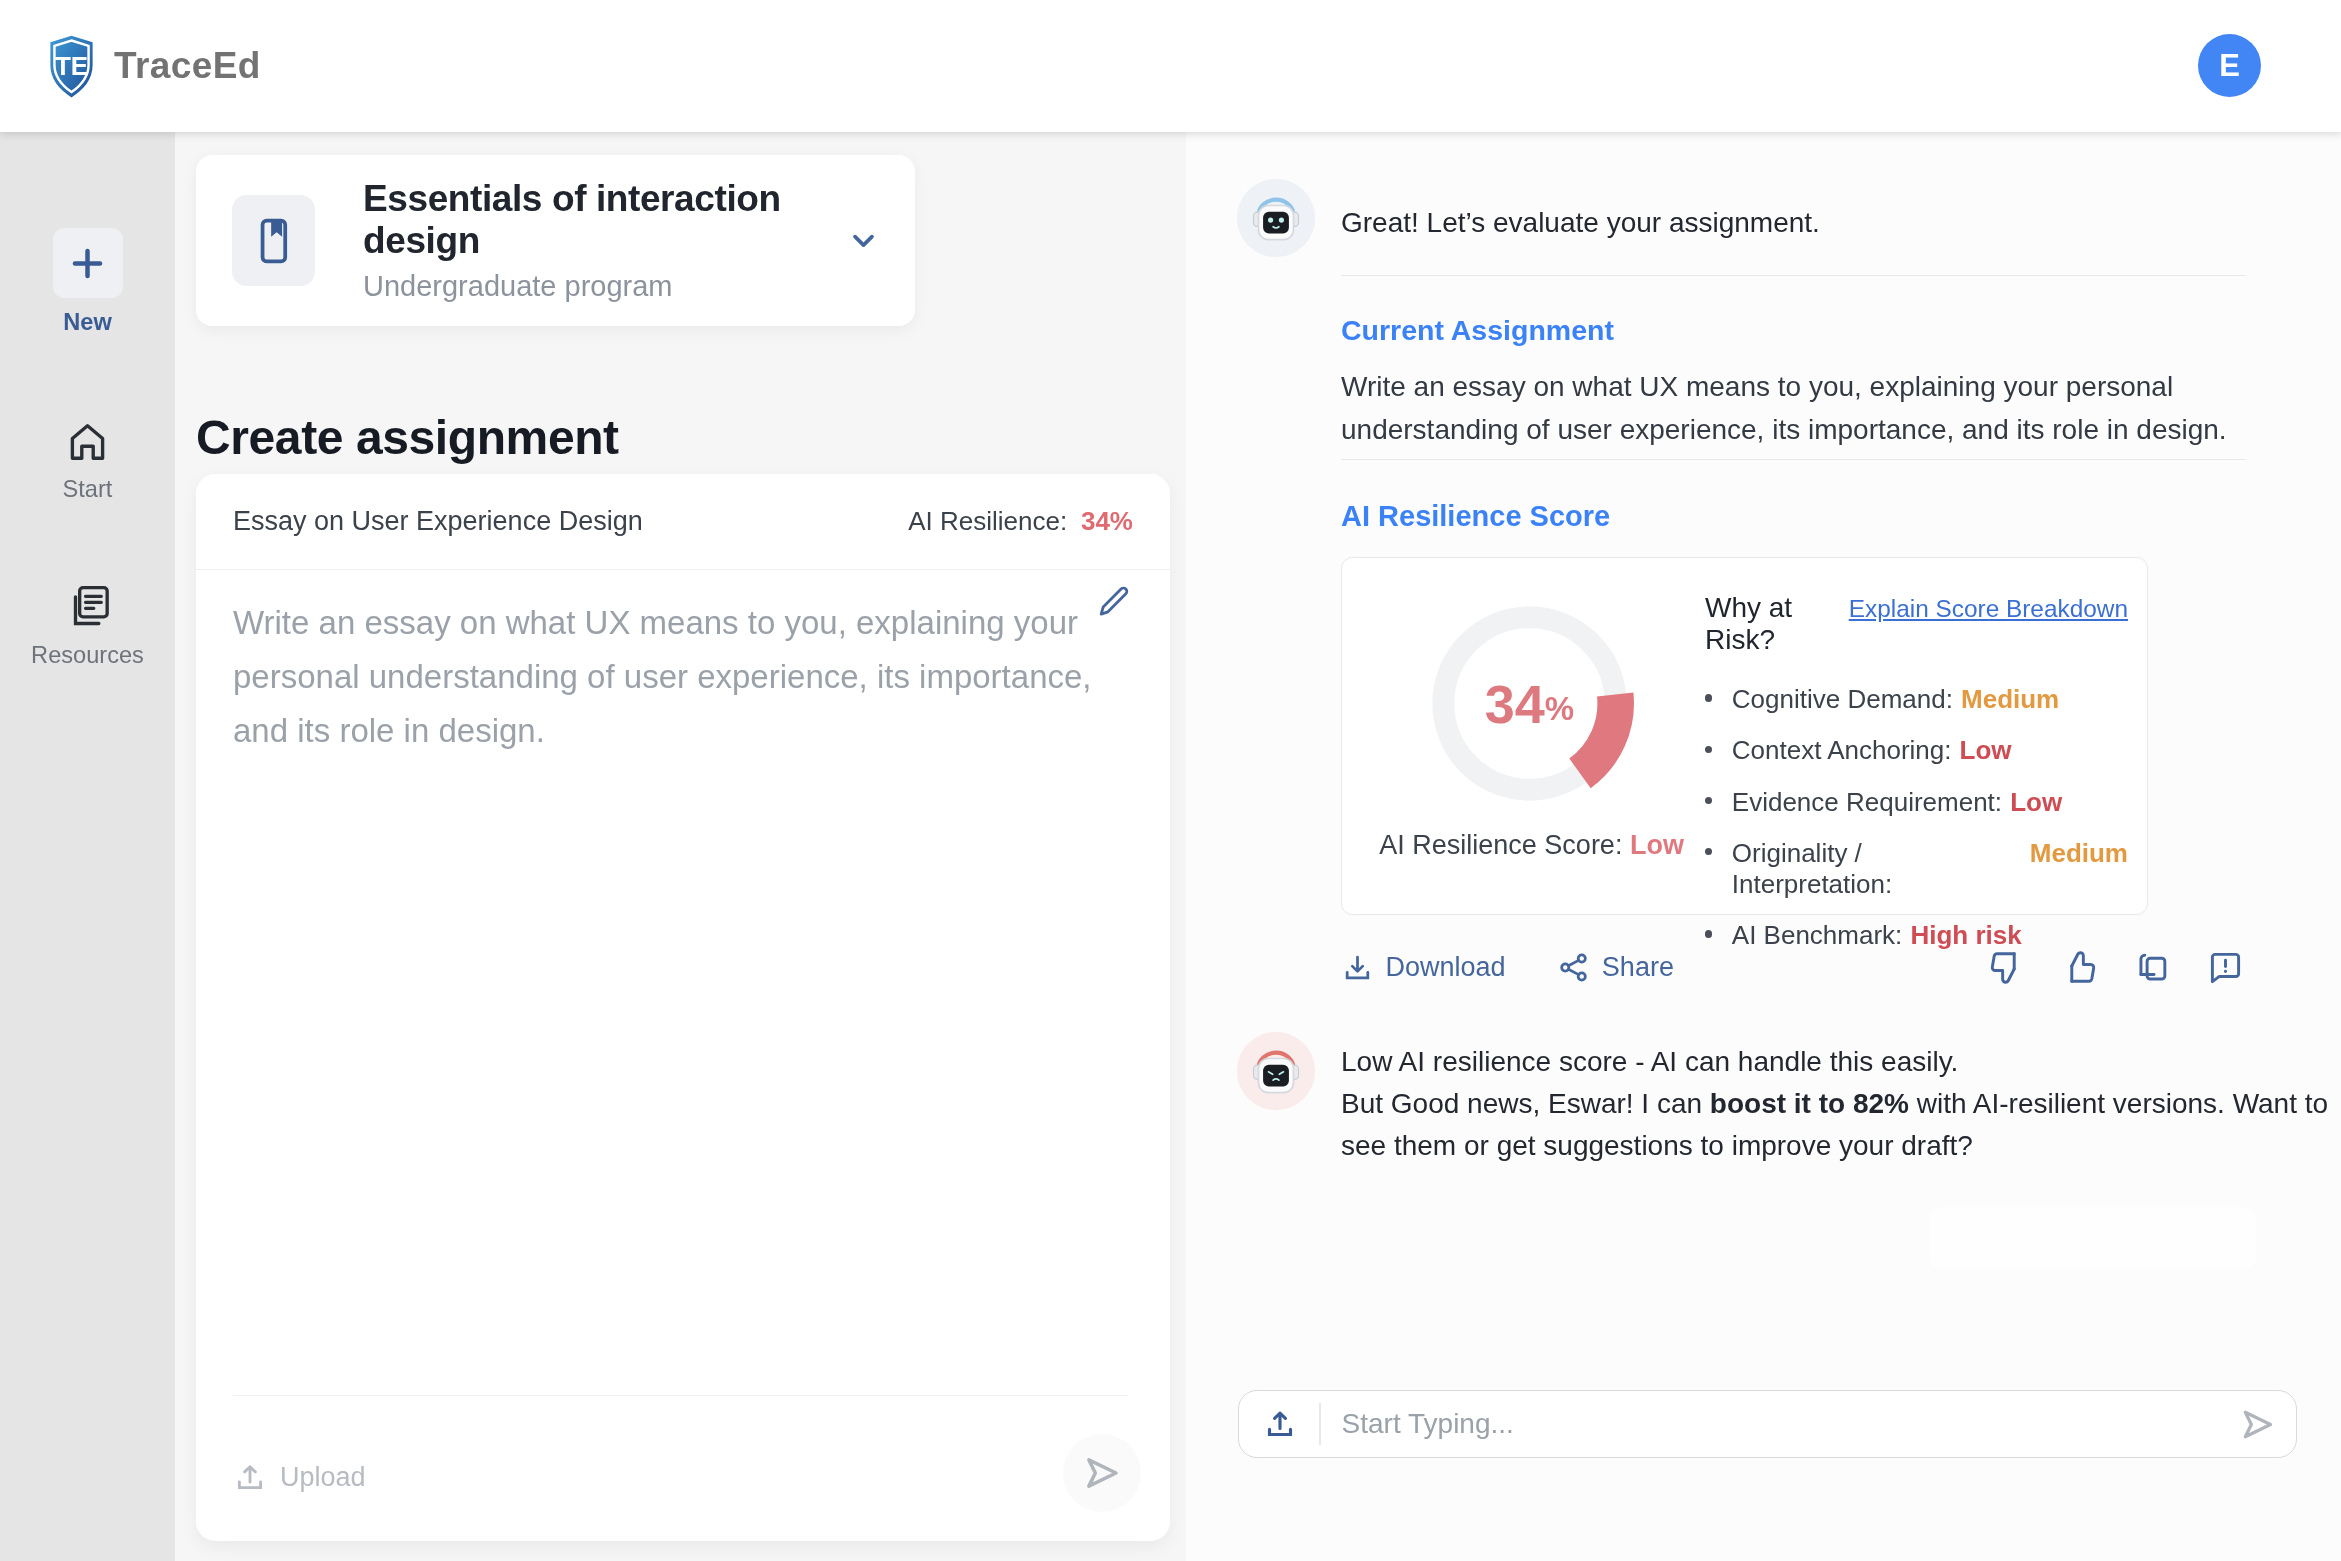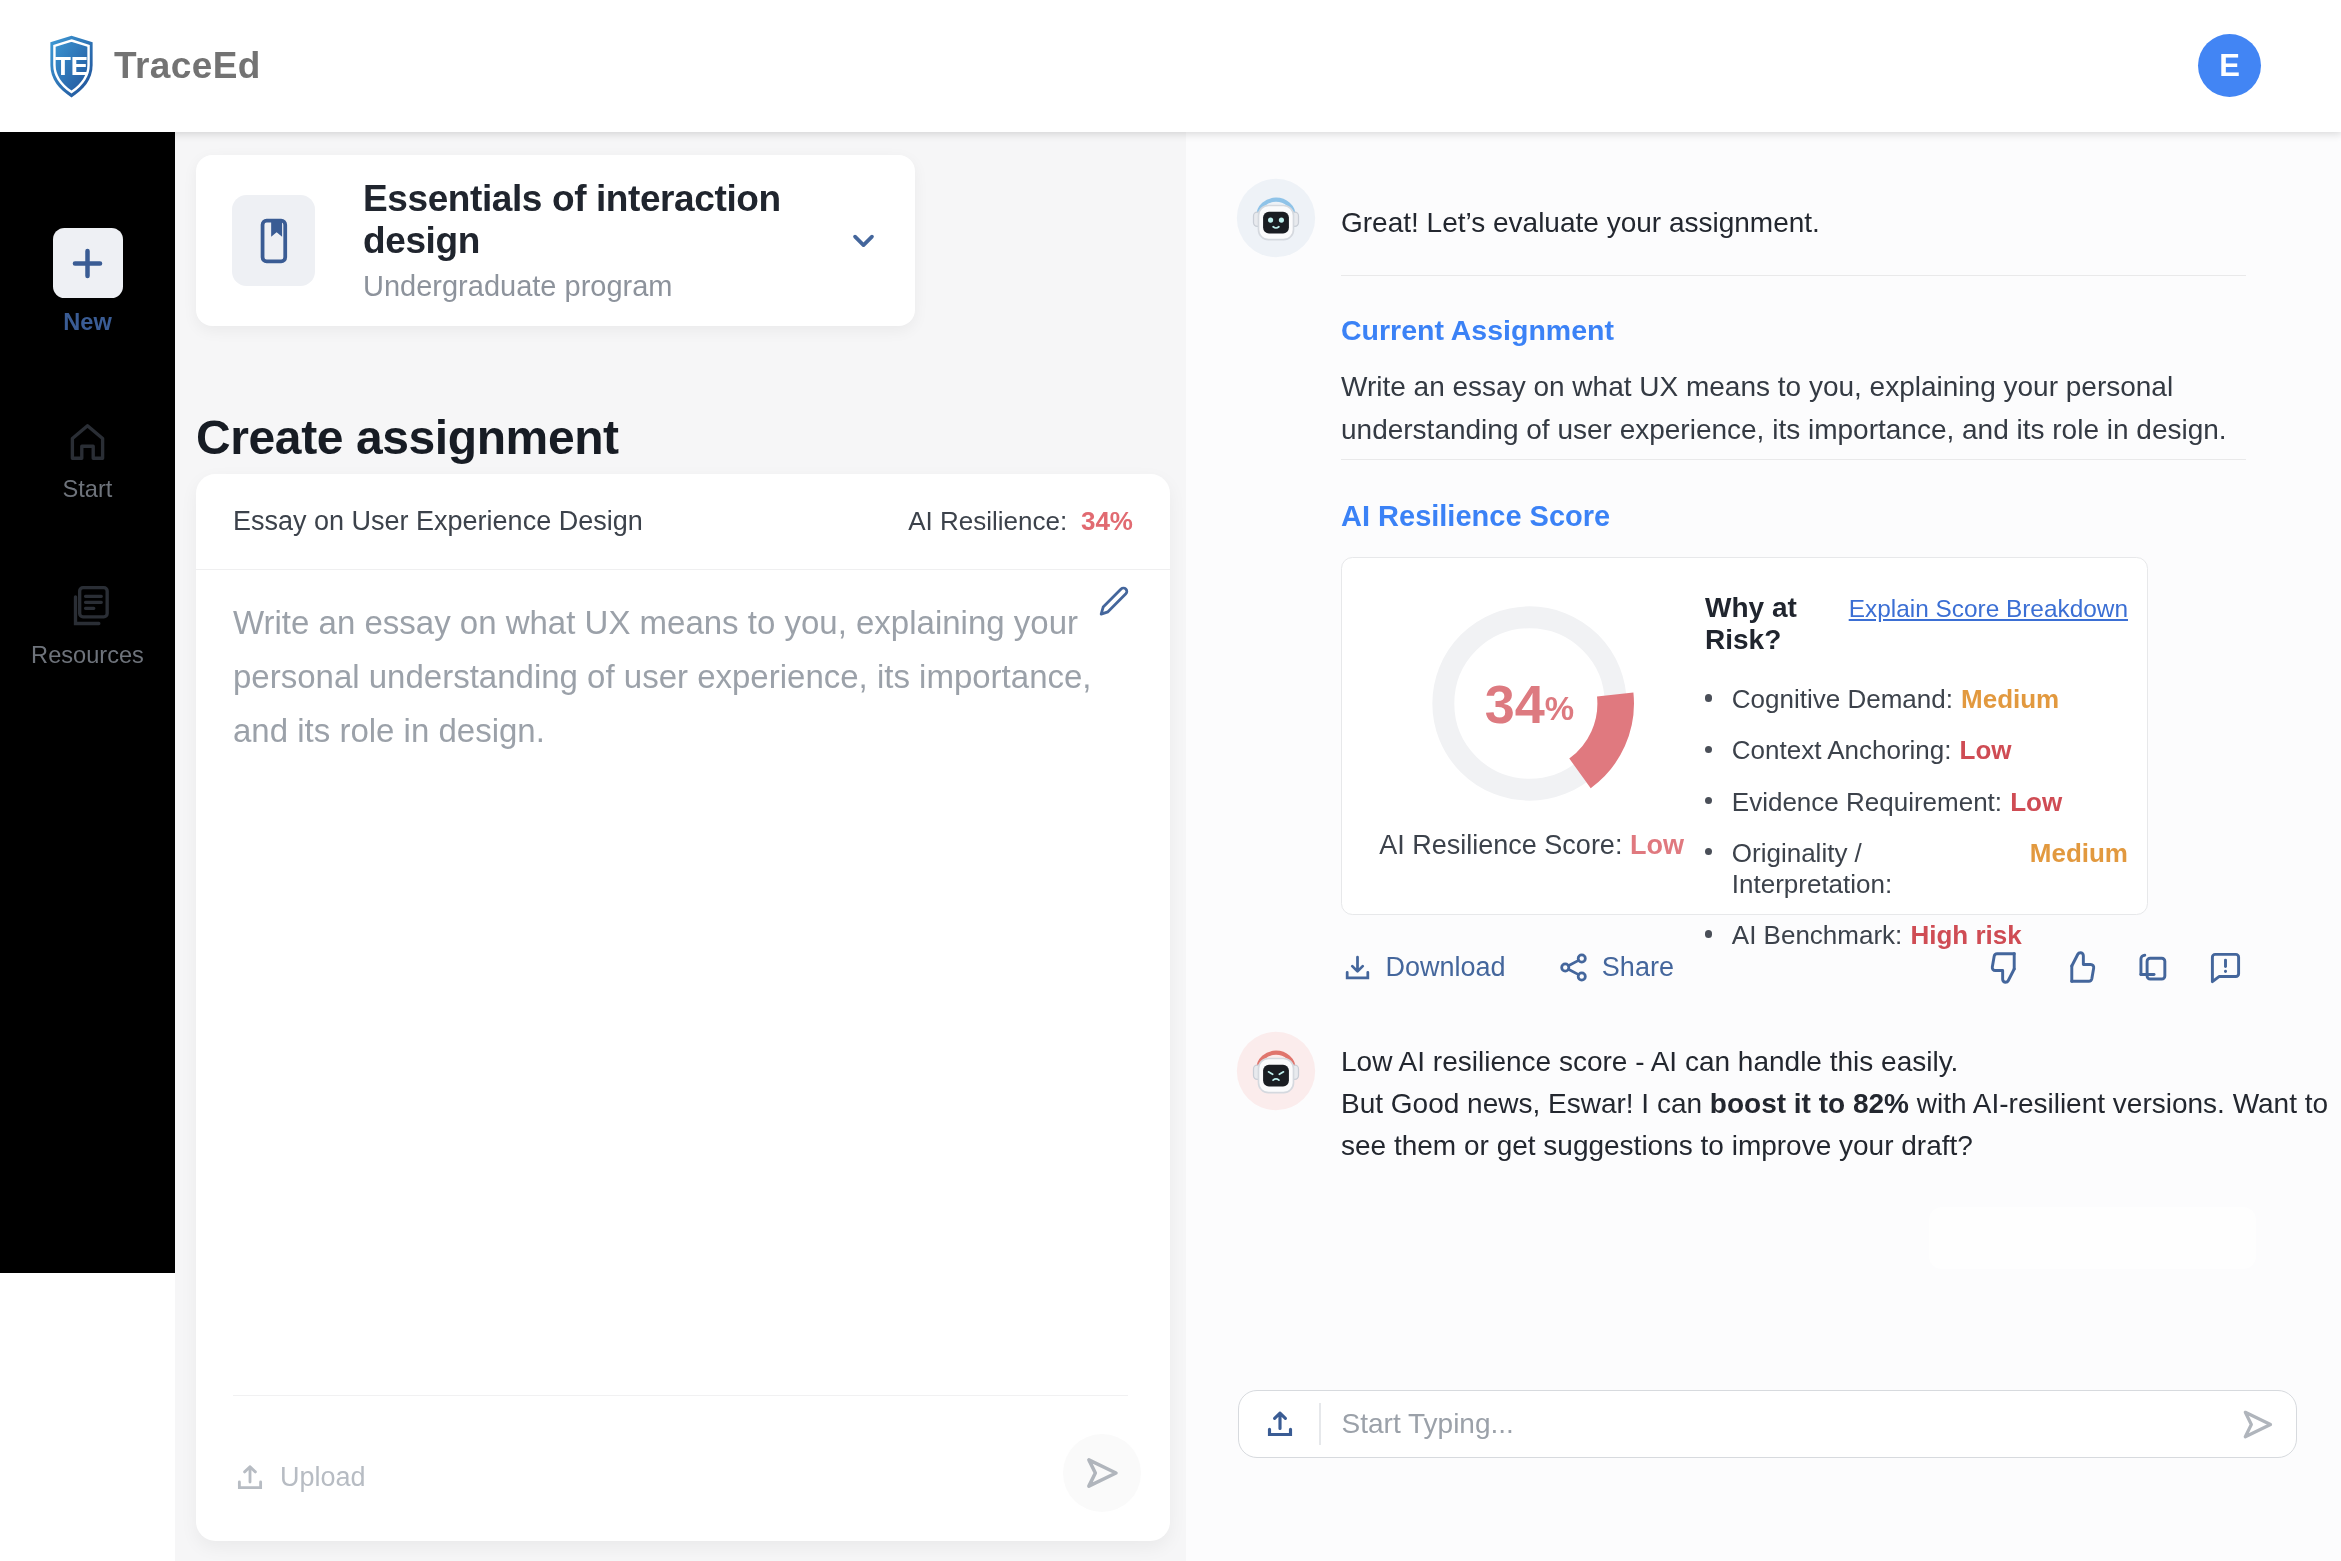--- a/index.html
+++ b/index.html
@@ -9,21 +9,21 @@
     font-family:"Liberation Sans", sans-serif;color:#23272f;background:#fff;
   }
   
   .header{position:absolute;left:0;top:0;width:2342px;height:132px;background:#fff;
     box-shadow:0 3.3px 8.1px rgba(0,0,0,.14);z-index:30;display:flex;align-items:center;}
   .brand{display:flex;align-items:center;gap:18px;margin-left:47px;}
   .brand-name{font-size:37px;font-weight:bold;color:#737373;letter-spacing:0.4px;}
   .avatar-user{position:absolute;right:81px;top:34px;width:63px;height:63px;border-radius:50%;
     background:#4285f4;color:#fff;font-size:31px;font-weight:bold;display:flex;align-items:center;justify-content:center;}
   
-  .sidebar{position:absolute;left:0;top:132px;width:175px;height:1141px;background:#000000;z-index:20;}
+  .sidebar{position:absolute;left:0;top:132px;width:175px;height:1430px;background:#e5e5e5;z-index:20;}
   .side-item{position:absolute;left:0;width:175px;display:flex;flex-direction:column;align-items:center;gap:11.4px;cursor:pointer;}
   .new-box{width:70px;height:70px;border-radius:11.4px;background:#eef0f4;display:flex;align-items:center;justify-content:center;}
   .side-label-blue{font-size:23.6px;font-weight:bold;color:#3a5c94;}
   .side-label-gray{font-size:23.6px;color:#6e737b;}
   
   .left-panel{position:absolute;left:175px;top:132px;width:1011px;height:1430px;background:#f6f6f7;z-index:10;}
   .course-card{position:absolute;left:21px;top:23px;width:719px;height:171px;background:#fff;border-radius:16.3px;
     box-shadow:0 4.9px 14.6px rgba(0,0,0,.05);display:flex;align-items:center;padding:0 33px 0 36px;gap:48px;cursor:pointer;}
   .course-iconbox{width:83px;height:91px;border-radius:14.6px;background:#eef0f4;display:flex;align-items:center;justify-content:center;flex:0 0 auto;}
   .course-texts{flex:1;min-width:0;}
@@ -55,21 +55,21 @@
     border:1.6px solid #e7e8ea;border-radius:11.4px;}
   .gauge-wrap{position:absolute;left:81px;top:39px;width:213px;height:213px;}
   .gauge-num{position:absolute;left:0;top:0;width:213px;height:213px;display:flex;align-items:center;justify-content:center;
     color:#dd7a80;font-weight:bold;}
   .gauge-num .val{font-size:54px;}
   .gauge-num .unit{font-size:33px;margin-top:11.4px;}
   .gauge-caption{position:absolute;left:14.6px;top:272px;width:350px;text-align:center;font-size:27px;color:#3c424b;}
   .gauge-caption b{color:#e0797f;}
   .why-col{position:absolute;left:363px;top:34px;width:423px;}
   .why-head{display:flex;align-items:baseline;gap:21px;}
-  .why-title{font-size:28px;font-weight:bold;color:#20252e;}
+  .why-title{font-size:28px;font-weight:normal;color:#20252e;}
   .why-link{font-size:24.4px;color:#3b6fd4;text-decoration:underline;cursor:pointer;white-space:nowrap;}
   .risk-list{list-style:none;margin:28px 0 0 0;padding:0;}
   .risk-list li{display:flex;align-items:baseline;font-size:26px;color:#3c424b;margin-bottom:20.3px;}
   .risk-dot{width:7.3px;height:7.3px;border-radius:50%;background:#4a4f58;margin-right:19.5px;position:relative;top:-6.5px;flex:0 0 auto;}
   .risk-val{font-weight:bold;margin-left:8.1px;white-space:nowrap;}
   .lvl-medium{color:#e2993f;}
   .lvl-low{color:#cf4c54;}
   .actions-row{position:absolute;left:155px;top:817px;width:903px;display:flex;align-items:center;}
   .act-btn{display:flex;align-items:center;gap:11.4px;color:#44669c;font-size:27px;cursor:pointer;margin-right:52px;}
   .fb-group{margin-left:auto;display:flex;align-items:center;gap:36px;}

